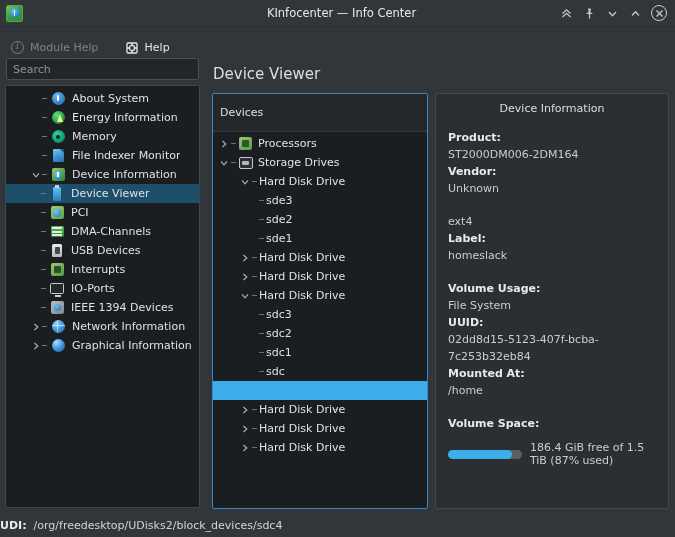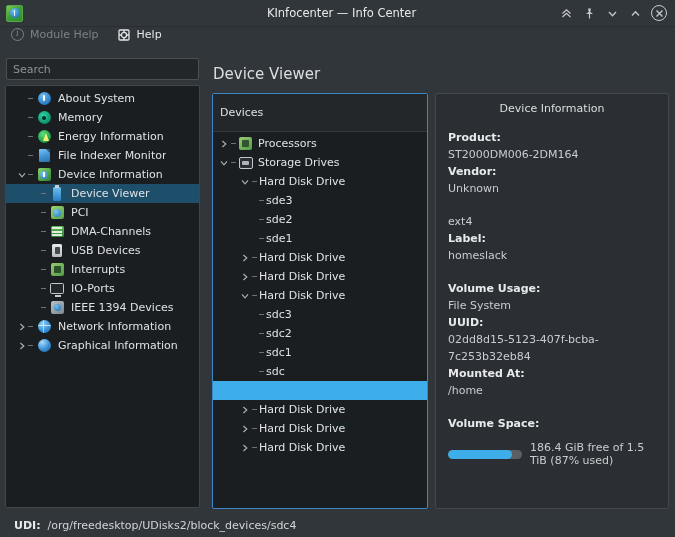--- a/index.html
+++ b/index.html
@@ -52,21 +52,21 @@
   }
   .winbtn svg { display: block; }
   .closebtn {
     width: 16px; height: 16px; border-radius: 50%;
     border: 1.4px solid #c9ced2; display: flex; align-items: center; justify-content: center;
   }
 
   
   .toolbar {
     height: 28px; min-height: 28px;
-    display: flex; align-items: flex-start; gap: 18px;
+    display: flex; align-items: flex-end; gap: 26px;
     padding: 0 10px;
     background: #31363b;
   }
   .tb-item { display: flex; align-items: center; gap: 5px; font-size: 11px; color: #e3e5e7; }
   .tb-item.disabled { color: #7b8186; }
   .tb-ico { width: 15px; height: 15px; display: flex; align-items: center; justify-content: center; }
   .ico-info-circle {
     width: 13px; height: 13px; border-radius: 50%;
     border: 1.3px solid currentColor; position: relative;
   }
@@ -120,21 +120,21 @@
     color: #a7adb2; flex: 0 0 auto;
   }
   .nav-arrow.empty { visibility: hidden; }
   .nav-dash { width: 8px; height: 19px; display: flex; align-items: center; flex: 0 0 auto; }
   .nav-dash::before { content: ""; display: block; width: 5px; height: 1px; background: #6c7379; }
   .nav-ico {
     width: 16px; height: 16px; margin-right: 6px; flex: 0 0 auto;
     display: flex; align-items: center; justify-content: center;
   }
   .nav-label { overflow: hidden; text-overflow: ellipsis; }
-  .indent-1 { padding-left: 9px; }
+  .indent-1 { padding-left: 9px; margin-left: 14px; }
   .indent-2 { padding-left: 22px; }
 
   
   .i-info {
     width: 13px; height: 13px; border-radius: 50%;
     background: radial-gradient(circle at 35% 28%, #6cb8f0 0%, #2f80c8 65%, #1f5e9c 100%);
     position: relative;
   }
   .i-info::after { content:""; position:absolute; left:5.5px; top:3px; width:2px; height:6px; background:#fff; border-radius:1px; }
   .i-mem {
@@ -288,21 +288,21 @@
   .pbar {
     width: 118px; height: 9px; border-radius: 5px; background: #5a6066; overflow: hidden;
   }
   .pbar-fill { height: 100%; border-radius: 5px; background: #3daee9; }
   .volume-text { font-size: 11px; color: #c9ccd0; }
 
   
   .statusbar {
     height: 24px; min-height: 24px;
     display: flex; align-items: center; gap: 7px;
-    padding-left: 14px;
+    padding-left: 0;
     font-size: 11px;
   }
   .status-key { font-weight: bold; color: #e7e9eb; }
   .status-val { color: #d2d5d8; }
 </style>
 </head>
 <body>
 
 <div class="window">
 
@@ -374,31 +374,31 @@
               <span class="nav-dash"></span>
               <span class="nav-ico">
                 <span class="i-info"></span>
               </span>
               <span class="nav-label">About System</span>
             </div>
             <div class="nav-row indent-1">
               <span class="nav-arrow empty"></span>
               <span class="nav-dash"></span>
               <span class="nav-ico">
+                <span class="i-energy"></span>
+              </span>
+              <span class="nav-label">Energy Information</span>
+            </div>
+            <div class="nav-row indent-1">
+              <span class="nav-arrow empty"></span>
+              <span class="nav-dash"></span>
+              <span class="nav-ico">
                 <span class="i-mem"></span>
               </span>
               <span class="nav-label">Memory</span>
-            </div>
-            <div class="nav-row indent-1">
-              <span class="nav-arrow empty"></span>
-              <span class="nav-dash"></span>
-              <span class="nav-ico">
-                <span class="i-energy"></span>
-              </span>
-              <span class="nav-label">Energy Information</span>
             </div>
             <div class="nav-row indent-1">
               <span class="nav-arrow empty"></span>
               <span class="nav-dash"></span>
               <span class="nav-ico">
                 <span class="i-file"></span>
               </span>
               <span class="nav-label">File Indexer Monitor</span>
             </div>
             <div class="nav-row indent-1">

